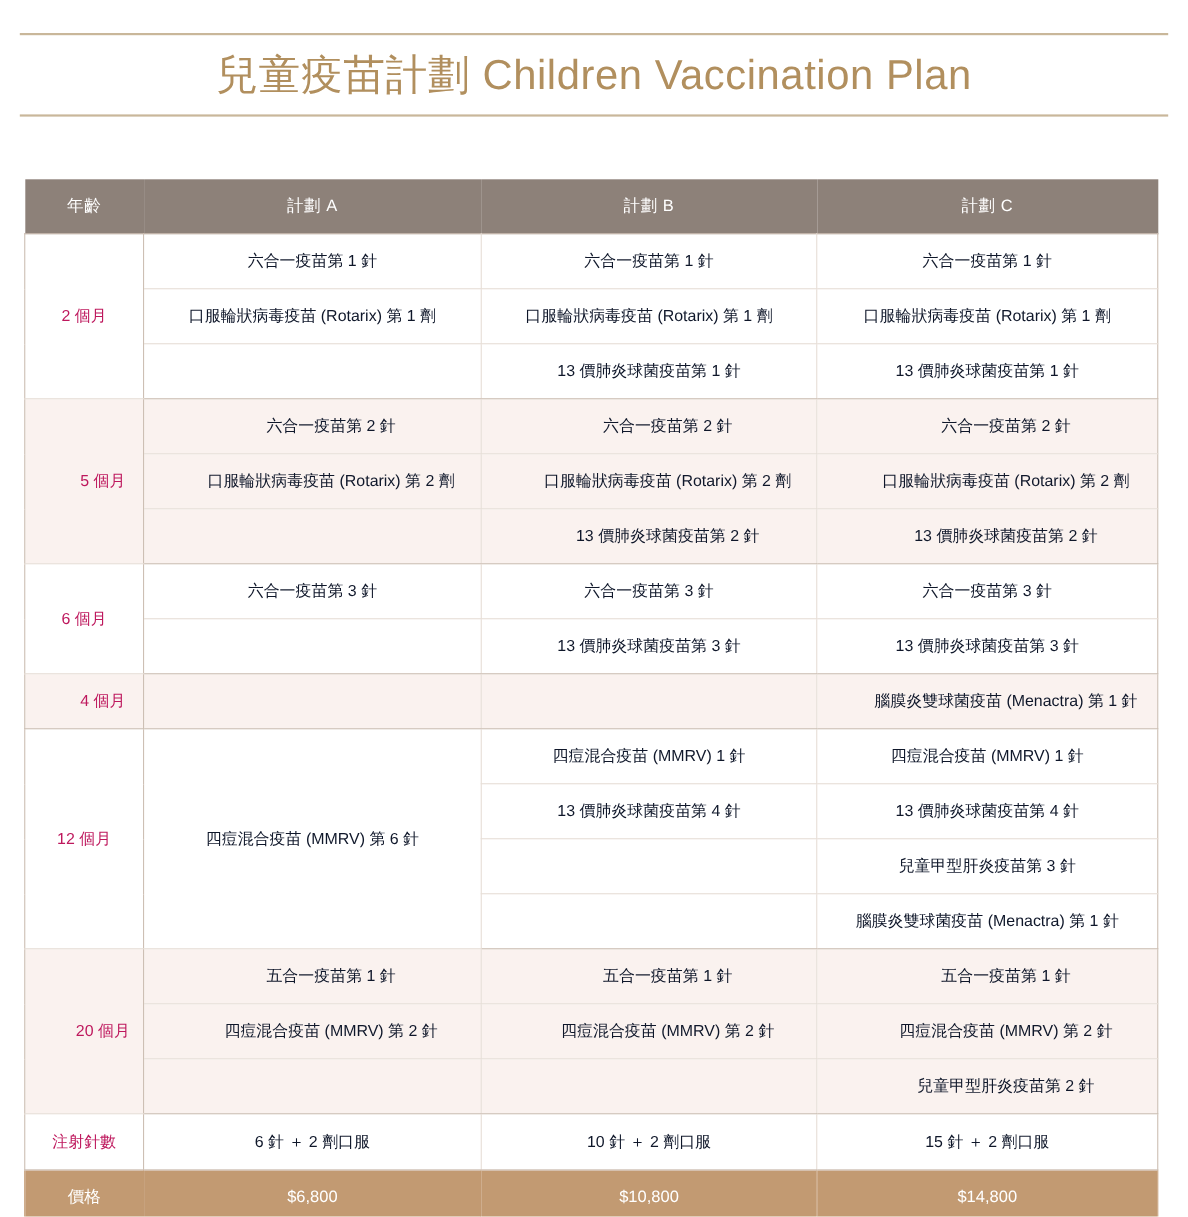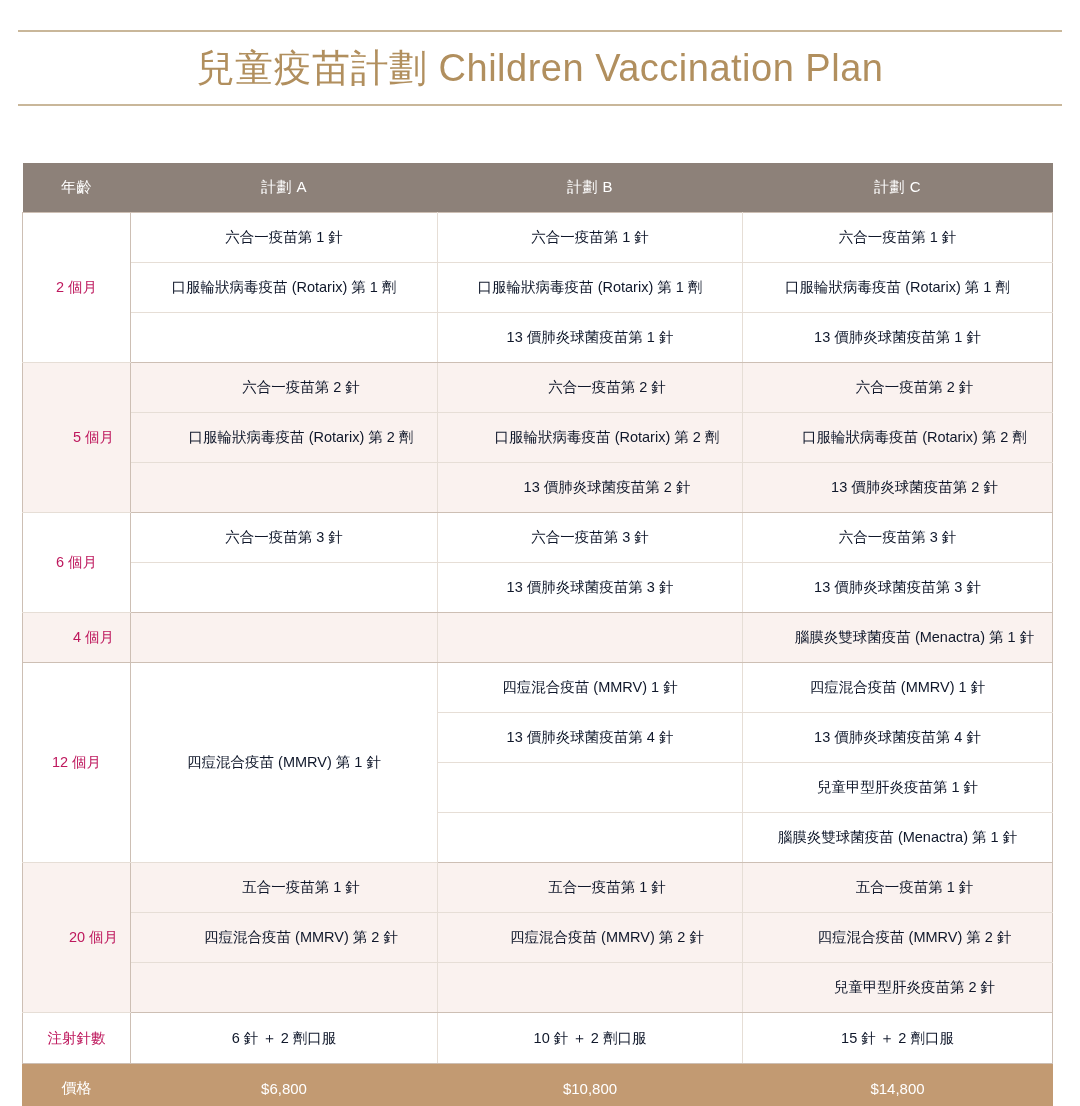--- a/index.html
+++ b/index.html
@@ -180,31 +180,31 @@
           <td class="col-c">13 價肺炎球菌疫苗第 3 針</td>
         </tr>
         <tr class="grp-shade grp-first grp-last">
           <td class="age-cell" rowspan="1">4 個月</td>
           <td class="col-a"></td>
           <td class="col-b"></td>
           <td class="col-c">腦膜炎雙球菌疫苗 (Menactra) 第 1 針</td>
         </tr>
         <tr class="grp-plain grp-first">
           <td class="age-cell" rowspan="4">12 個月</td>
-          <td class="col-a" rowspan="4">四痘混合疫苗 (MMRV) 第 1 針</td>
+          <td class="col-a" rowspan="4">四痘混合疫苗 (MMRV) 第 6 針</td>
           <td class="col-b">四痘混合疫苗 (MMRV) 1 針</td>
           <td class="col-c">四痘混合疫苗 (MMRV) 1 針</td>
         </tr>
         <tr class="grp-plain">
           <td class="col-b">13 價肺炎球菌疫苗第 4 針</td>
           <td class="col-c">13 價肺炎球菌疫苗第 4 針</td>
         </tr>
         <tr class="grp-plain">
           <td class="col-b"></td>
-          <td class="col-c">兒童甲型肝炎疫苗第 1 針</td>
+          <td class="col-c">兒童甲型肝炎疫苗第 3 針</td>
         </tr>
         <tr class="grp-plain grp-last">
           <td class="col-b"></td>
           <td class="col-c">腦膜炎雙球菌疫苗 (Menactra) 第 1 針</td>
         </tr>
         <tr class="grp-shade grp-first">
           <td class="age-cell" rowspan="3">20 個月</td>
           <td class="col-a">五合一疫苗第 1 針</td>
           <td class="col-b">五合一疫苗第 1 針</td>
           <td class="col-c">五合一疫苗第 1 針</td>

